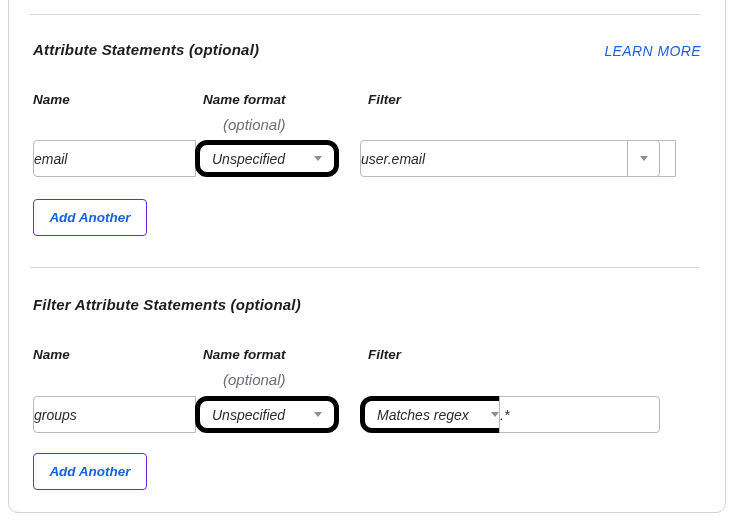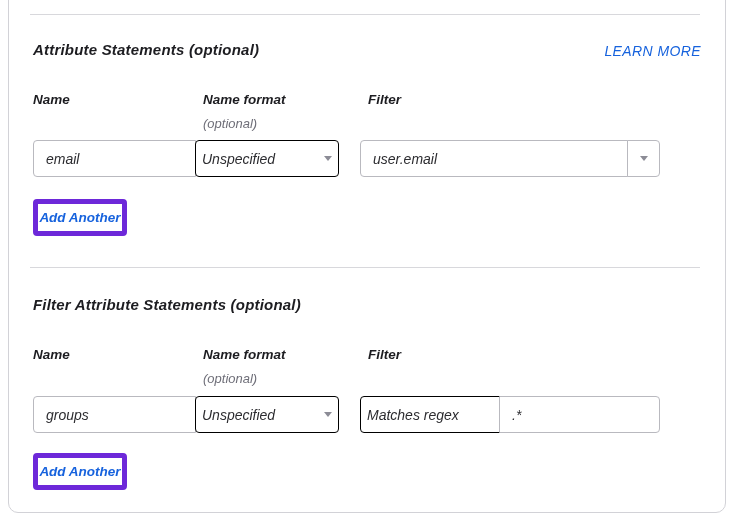--- a/index.html
+++ b/index.html
@@ -42,48 +42,49 @@
     cursor: pointer;
   }
   .col-header {
     position: absolute;
     font-size: 13.5px;
     font-weight: bold;
     color: #1d1d21;
   }
   .col-sub {
     position: absolute;
-    font-size: 13px;
+    font-size: 15px;
     color: #6e6e78;
+    margin-left: 20px;
   }
   .fld {
     position: absolute;
     height: 37px;
     border: 1px solid #b9b9bf;
     border-radius: 4px;
     background: #ffffff;
     font-family: "Liberation Sans", sans-serif;
     font-size: 14px;
     color: #2c2c30;
-    padding: 0 12px;
+    padding: 0 0;
     outline: none;
   }
   .joined-left { border-top-right-radius: 0; border-bottom-right-radius: 0; }
   .joined-right { border-top-left-radius: 0; border-bottom-left-radius: 0; }
   .selectbox {
     position: absolute;
     height: 37px;
-    border: 1px solid #000000;
-    border-radius: 4px;
+    border: 5px solid #000000;
+    border-radius: 12px;
     background: #ffffff;
     font-size: 14px;
     color: #2c2c30;
     display: flex;
     align-items: center;
-    padding: 0 6px;
+    padding: 0 12px;
     cursor: pointer;
   }
   .selectbox .label { flex: 1; }
   .caret {
     width: 0; height: 0;
     border-left: 4px solid transparent;
     border-right: 4px solid transparent;
     border-top: 5px solid #8c8c96;
     margin-left: 8px;
   }
@@ -94,23 +95,23 @@
     border-radius: 0 4px 4px 0;
     background: #ffffff;
     display: flex;
     align-items: center;
     justify-content: center;
     cursor: pointer;
   }
   .add-btn {
     position: absolute;
     left: 33px;
-    width: 94px; height: 37px;
+    width: 114px; height: 37px;
     background: #ffffff;
-    border: 5px solid #6d28d9;
+    border: 1px solid #6d28d9;
     border-radius: 4px;
     color: #1662dd;
     font-family: "Liberation Sans", sans-serif;
     font-size: 13.5px;
     font-weight: bold;
     cursor: pointer;
   }
 </style>
 </head>
 <body>
@@ -128,21 +129,21 @@
   <div class="col-header" style="left:203px; top:92px">Name format</div>
   <div class="col-sub" style="left:203px; top:116px">(optional)</div>
   <div class="col-header" style="left:368px; top:92px">Filter</div>
 
   <div>
     <input class="fld joined-left" style="left: 33px; top: 140px; width: 163px;" value="email">
     <div class="selectbox joined-right" style="left:195px; top:140px; width:144px">
       <span class="label">Unspecified</span>
       <span class="caret"></span>
     </div>
-    <input class="fld joined-left" style="left: 360px; top: 140px; width: 268px;" value="user.email">
+    <input class="fld joined-left" style="left: 360px; top: 140px; width: 316px;" value="user.email">
     <div class="dd-btn" style="left:627px; top:140px">
       <span class="caret" style="margin-left:0"></span>
     </div>
   </div>
 
   <button class="add-btn" style="top:199px">Add Another</button>
 </div>
 
 <div>
   <div class="divider" style="top:267px"></div>

